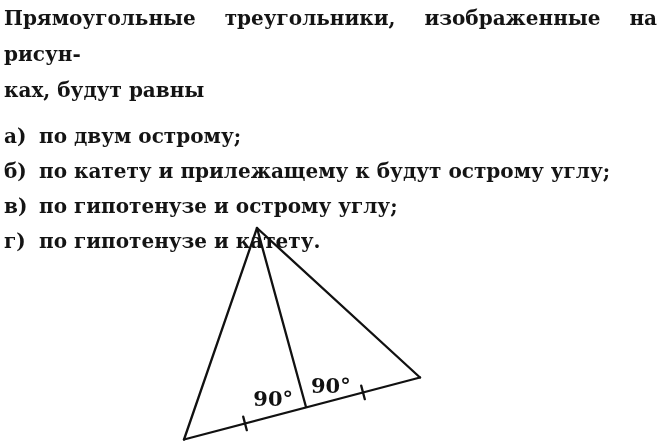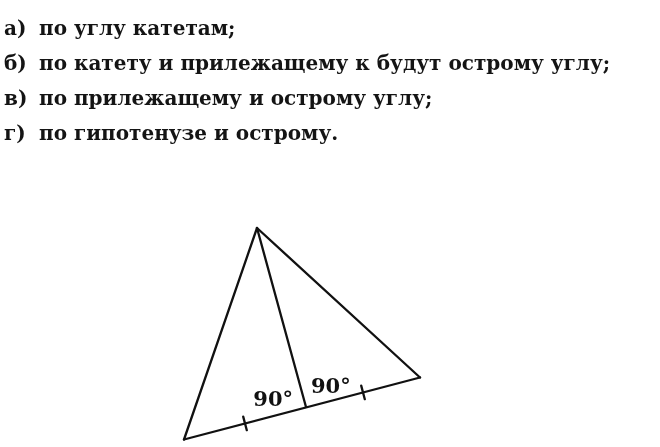--- a/index.html
+++ b/index.html
@@ -53,37 +53,41 @@
     font-weight: 700;
     font-size: 21px;
     fill: #111111;
   }
 </style>
 </head>
 <body>
 
 <div class="page">
 
+  <div class="statement">
+    <div class="line1">Прямоугольные треугольники, изображенные на рисун-</div>
+    <div class="line2">ках, будут равны</div>
+  </div>
 
   <div class="options">
     <div class="option">
       <span class="opt-label">а)</span>
-      <span class="opt-text">по углу катетам;</span>
+      <span class="opt-text">по двум острому;</span>
     </div>
     <div class="option">
       <span class="opt-label">б)</span>
       <span class="opt-text">по катету и прилежащему к будут острому углу;</span>
     </div>
     <div class="option">
       <span class="opt-label">в)</span>
-      <span class="opt-text">по прилежащему и острому углу;</span>
+      <span class="opt-text">по гипотенузе и острому углу;</span>
     </div>
     <div class="option">
       <span class="opt-label">г)</span>
-      <span class="opt-text">по гипотенузе и острому.</span>
+      <span class="opt-text">по гипотенузе и катету.</span>
     </div>
   </div>
 
   <svg class="figure" width="660" height="447" viewBox="0 0 660 447">
 
     <line x1="257" y1="228" x2="184" y2="439.5"></line>
     <line x1="257" y1="228" x2="420" y2="377.5"></line>
     <line x1="184" y1="439.5" x2="420" y2="377.5"></line>
 
     <line x1="257" y1="228" x2="306" y2="407"></line>

